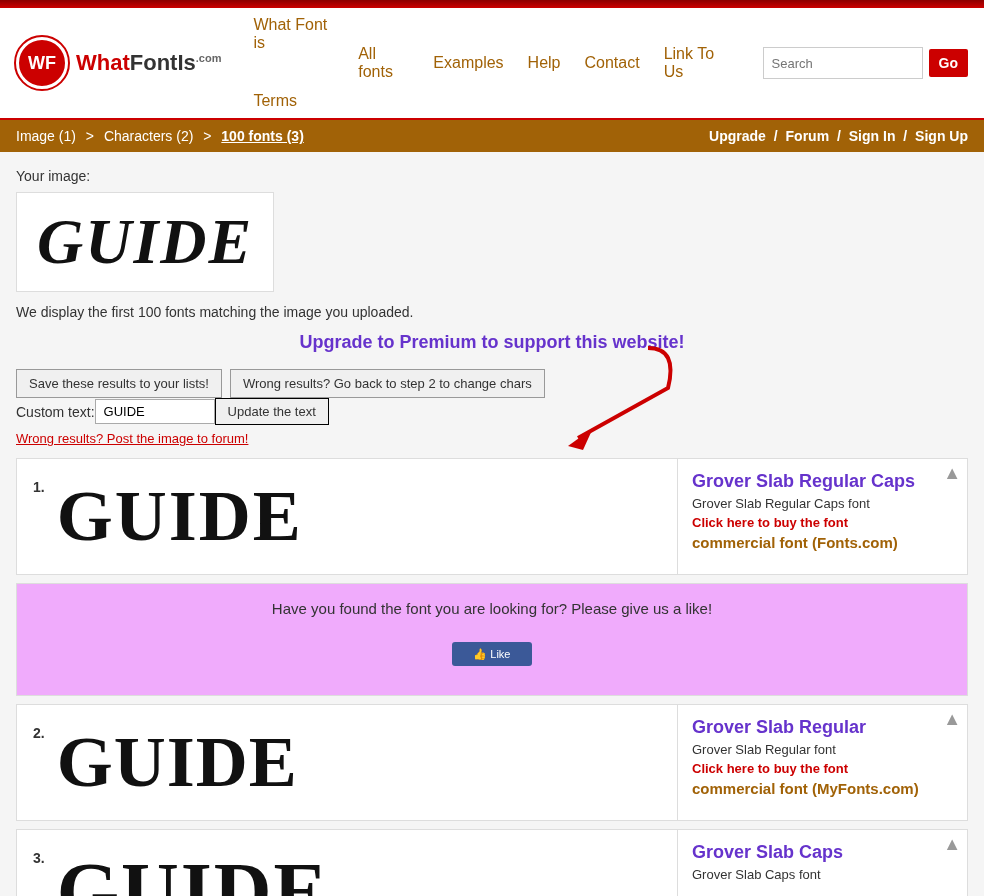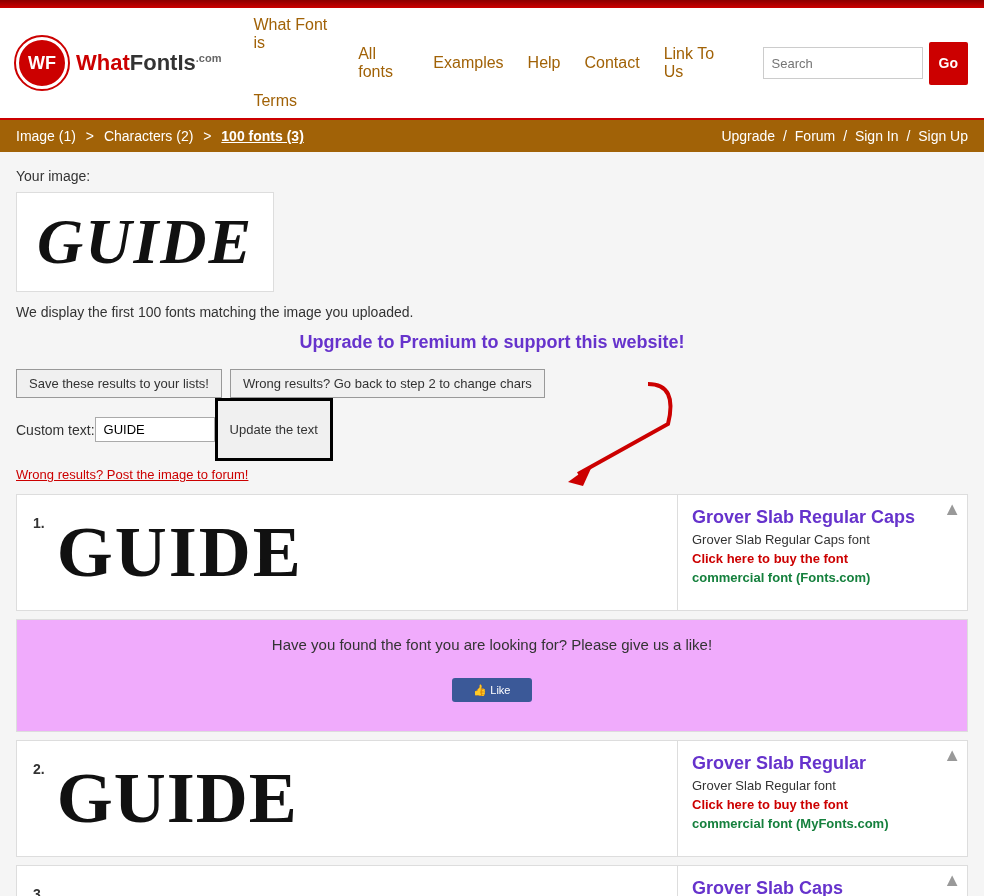--- a/index.html
+++ b/index.html
@@ -90,21 +90,21 @@
     }
 
     .go-btn {
       background: #cc0000;
       color: #fff;
       border: none;
       padding: 4px 10px;
       font-size: 14px;
       font-weight: bold;
       cursor: pointer;
-      height: 43px;
+      height: 28px;
       border-radius: 2px;
     }
 
     
     .breadcrumb-bar {
       background: #a16207;
       padding: 8px 16px;
       display: flex;
       align-items: center;
       justify-content: space-between;
@@ -121,20 +121,21 @@
     }
 
     .breadcrumb .active {
       text-decoration: underline;
       font-weight: bold;
     }
 
     .breadcrumb-right {
       color: #fff;
       font-size: 14px;
+      font-weight: bold;
     }
 
     .breadcrumb-right a {
       color: #fff;
       text-decoration: none;
     }
 
     
     .main {
       background: #f5f5f5;
@@ -218,22 +219,22 @@
 
     .custom-text-input {
       border: 1px solid #aaa;
       padding: 4px 8px;
       font-size: 13px;
       width: 120px;
     }
 
     .btn-update {
       background: #f0f0f0;
-      border: 3px solid #000000;
-      padding: 21px 12px;
+      border: 1px solid #000000;
+      padding: 5px 12px;
       font-size: 13px;
       cursor: pointer;
       color: #333;
     }
 
     .wrong-post-link {
       color: #cc0000;
       font-size: 13px;
       display: block;
       margin-bottom: 12px;
@@ -320,22 +321,22 @@
     }
 
     .font-buy-link {
       color: #cc0000;
       font-size: 13px;
       text-decoration: none;
       font-weight: bold;
     }
 
     .font-commercial {
-      color: #15803d;
-      font-size: 13px;
+      color: #a16207;
+      font-size: 15px;
       font-weight: bold;
     }
 
     
     .like-box {
       background: #f0abfc;
       border: 1px solid #ddd;
       padding: 16px;
       margin-bottom: 8px;
       text-align: center;

